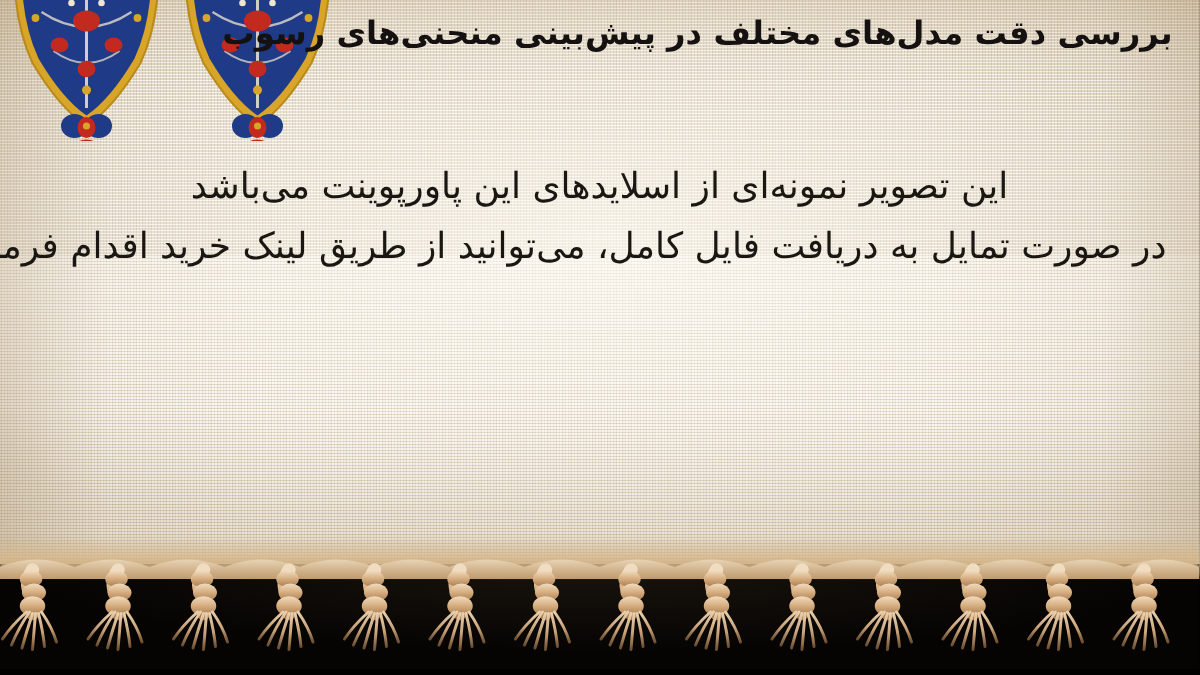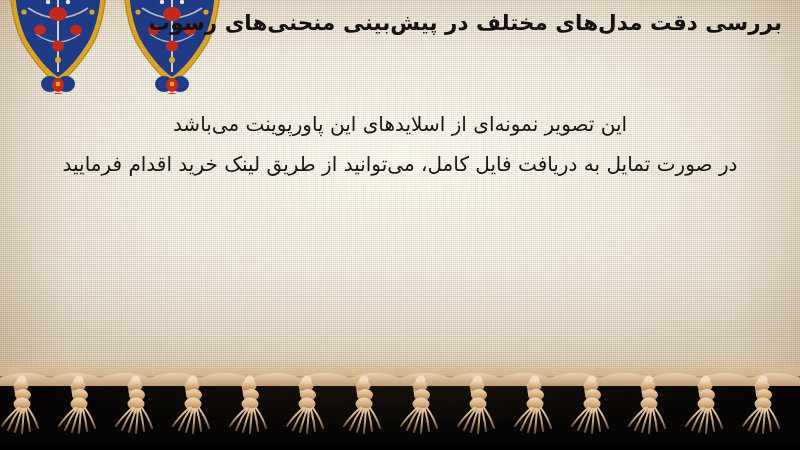--- a/index.html
+++ b/index.html
@@ -73,21 +73,21 @@
   }
 
   .body-block {
     position:absolute;
     top:104px; right:22px; left:22px;
     text-align:center;
   }
   .body-line {
     font-family:"DejaVu Sans", sans-serif;
     font-weight:400;
-    font-size:20px;
+    font-size:24px;
     line-height:40px;
     color:#1a1612;
     white-space:nowrap;
   }
 
   
   .ornament {
     position:absolute;
     top:-34px;
     width:104px; height:128px;

